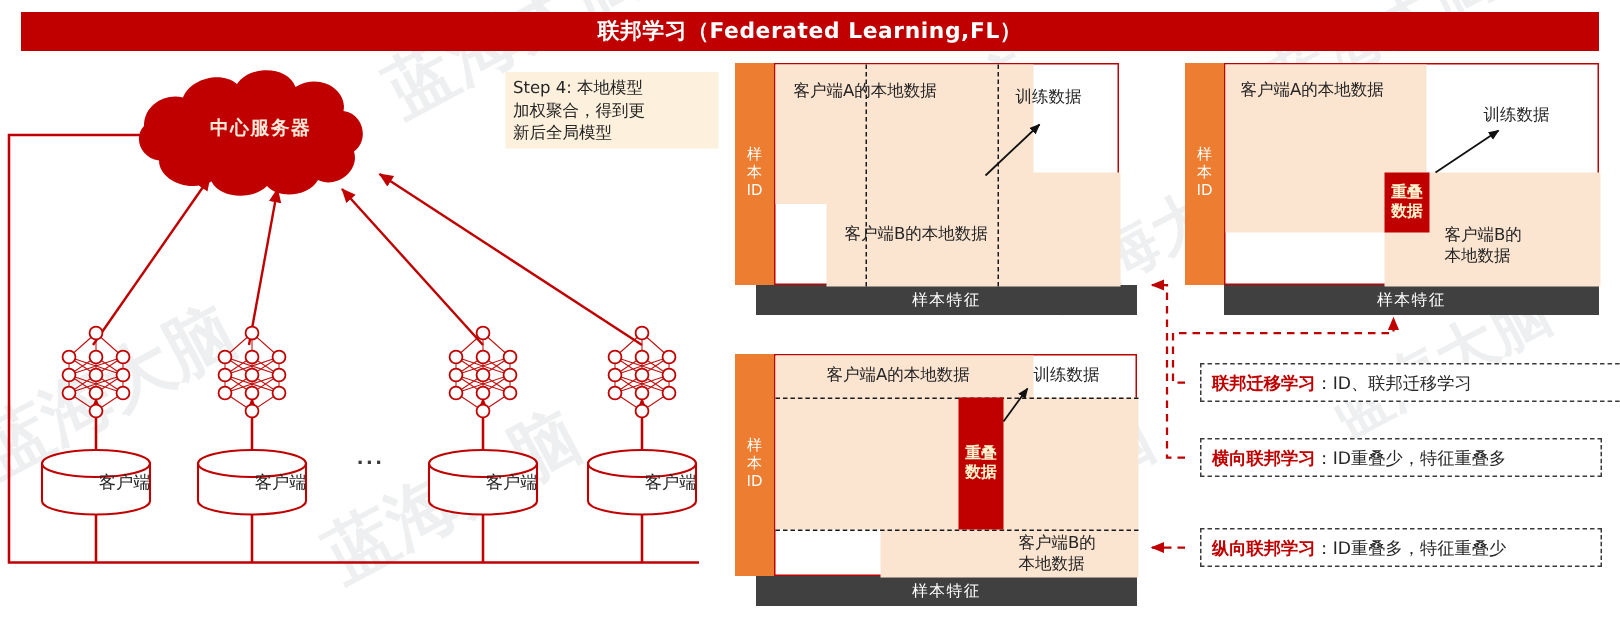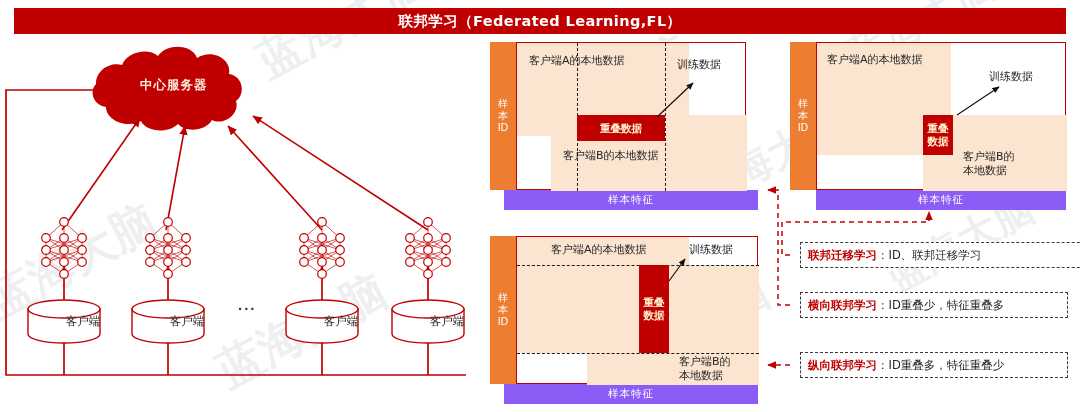--- a/index.html
+++ b/index.html
@@ -45,21 +45,21 @@
   }
   .dots{position:absolute;font-size:15px;font-weight:bold;color:#3a3a3a;letter-spacing:2px;}
 
   
   .dm{position:absolute;}
   .dm .idbar{position:absolute;background:#ED7D31;}
   .dm .idbar .vtxt{
     position:absolute;left:0;width:100%;text-align:center;color:#ffffff;
     font-size:10px;line-height:12px;font-family:"DejaVu Sans",sans-serif;
   }
-  .dm .featbar{position:absolute;background:#8b5cf6;}
+  .dm .featbar{position:absolute;background:#404040;}
   .dm .featbar .ftxt{
     position:absolute;left:0;top:0;width:100%;height:100%;
     display:flex;align-items:center;justify-content:center;
     color:#ffffff;font-size:10.5px;font-family:"DejaVu Sans",sans-serif;letter-spacing:1px;
   }
   .dm .plot{position:absolute;background:#ffffff;border:1.2px solid #C00000;box-sizing:border-box;}
   .blk{position:absolute;background:#FBE5D0;}
   .ovl{position:absolute;background:#C00000;color:#FFF2CC;
        display:flex;align-items:center;justify-content:center;
        font-size:10.5px;font-weight:bold;line-height:13px;text-align:center;
@@ -261,20 +261,23 @@
 
     <div class="cloudlbl" style="left:128px;top:43px;margin-left:12px;">中心服务器</div>
 
     <div class="cyl-lbl" style="left:28px;top:280px;width:72px;">客户端</div>
     <div class="cyl-lbl" style="left:132px;top:280px;width:72px;">客户端</div>
     <div class="cyl-lbl" style="left:286px;top:280px;width:72px;">客户端</div>
     <div class="cyl-lbl" style="left:392px;top:280px;width:72px;">客户端</div>
 
     <div class="dots" style="left:238px;top:262px;">...</div>
 
+    <div class="note" style="left:337px;top:14px;width:132px;">Step 4: 本地模型
+加权聚合，得到更
+新后全局模型</div>
   </div>
 
   <div class="dm" style="left:490px;top:42px;width:268px;height:168px;">
     <div class="idbar" style="left:0;top:0;width:26px;height:148px;">
       <div class="vtxt" style="top:56px;">样</div>
       <div class="vtxt" style="top:68px;">本</div>
       <div class="vtxt" style="top:80px;">ID</div>
     </div>
     <div class="featbar" style="left:14px;top:148px;width:254px;height:20px;">
       <div class="ftxt">样本特征</div>
@@ -282,21 +285,20 @@
 
     <div class="plot" style="left:26px;top:0;width:230px;height:148px;">
 
       <div class="blk" style="left:0;top:0;width:172px;height:93px;"></div>
 
       <div class="blk" style="left:34px;top:72px;width:196px;height:76px;"></div>
 
       <div class="dash-v" style="left:60px;top:0;height:148px;"></div>
       <div class="dash-v" style="left:148px;top:0;height:148px;"></div>
 
-      <div class="ovl" style="left:60px;top:72px;width:88px;height:26px;">重叠数据</div>
 
       <div class="lbl" style="left:12px;top:11px;">客户端A的本地数据</div>
       <div class="lbl" style="left:46px;top:106px;">客户端B的本地数据</div>
       <div class="lbl" style="left:160px;top:15px;">训练数据</div>
       <svg style="position:absolute;left:0;top:0;width:100%;height:100%;overflow:visible;">
         <defs>
             <marker id="ark1" markerWidth="7" markerHeight="7" refX="5.4" refY="2.5" orient="auto">
               <path d="M0,0 L6,2.5 L0,5 z" fill="#111"></path>
             </marker>
           </defs>

